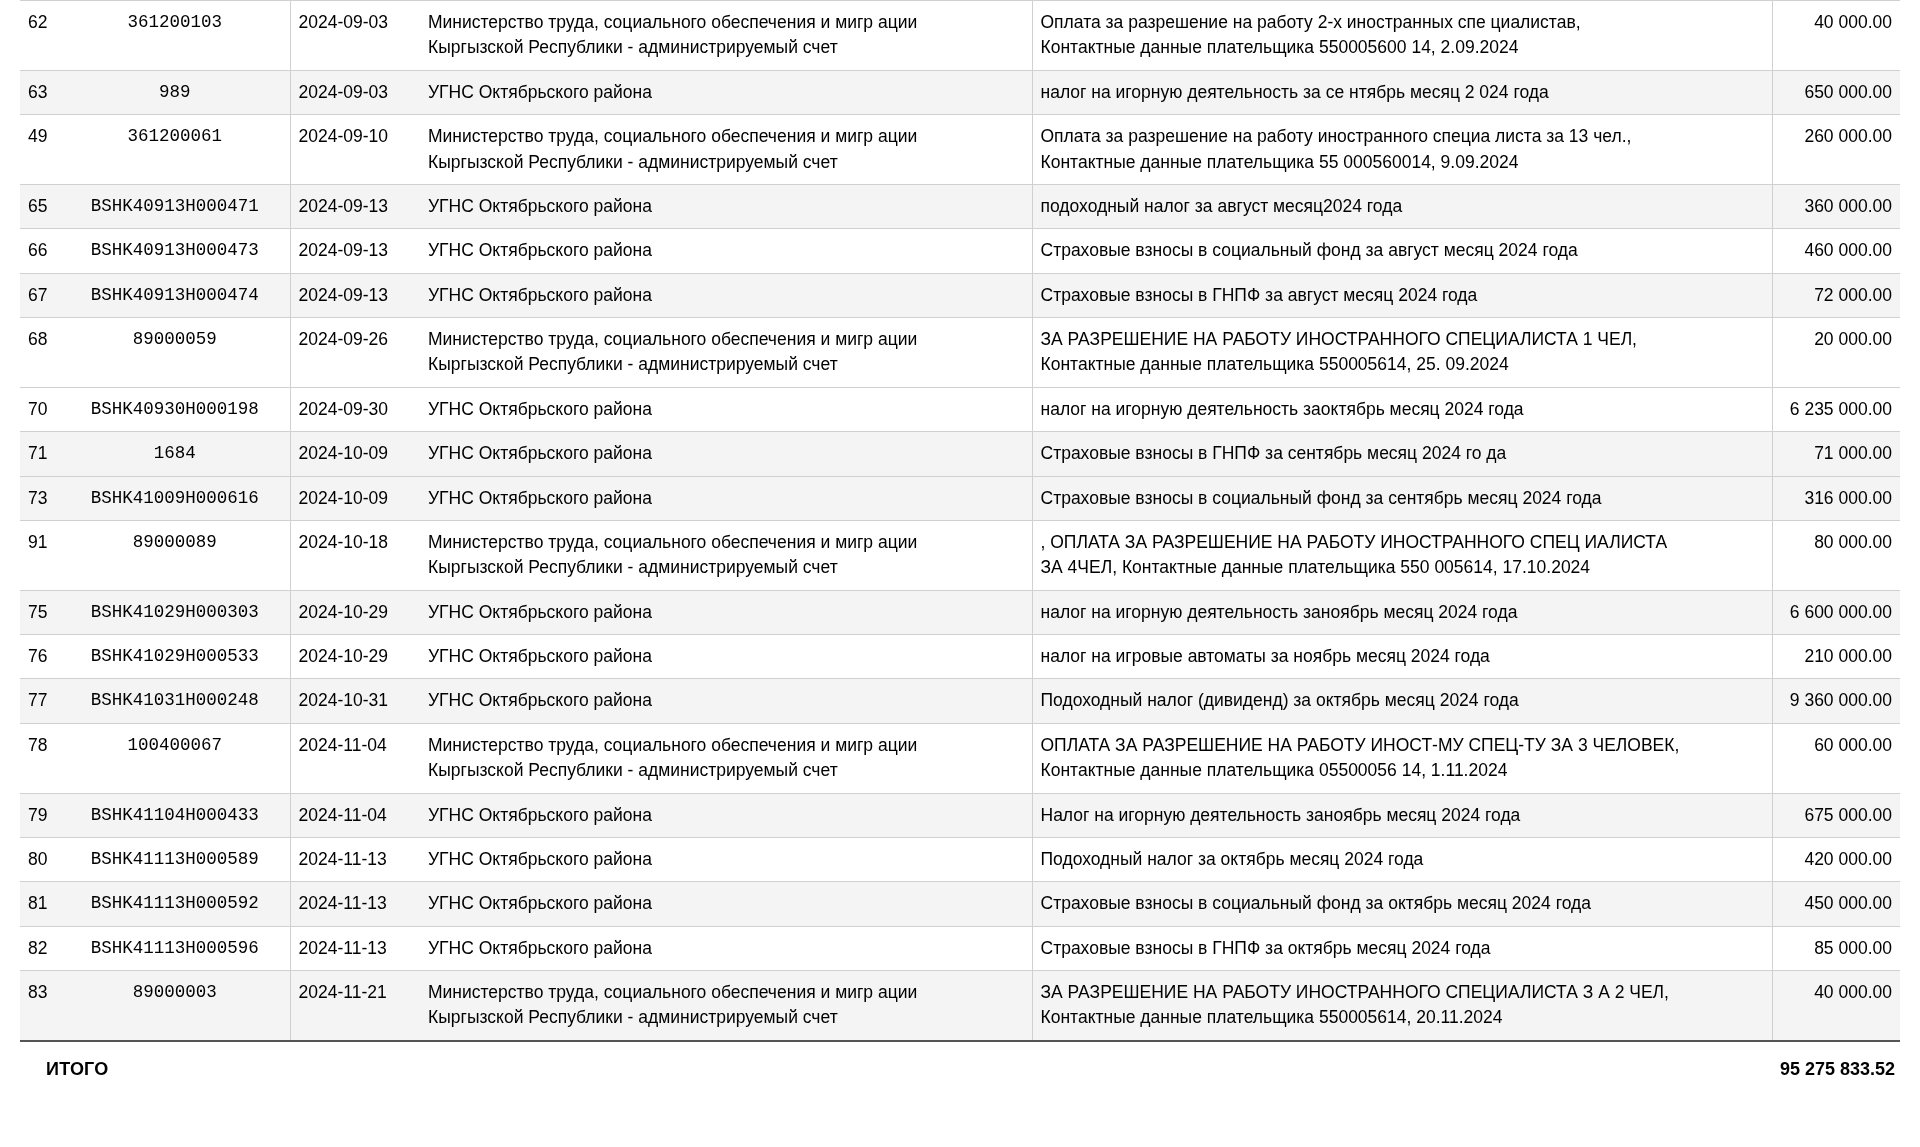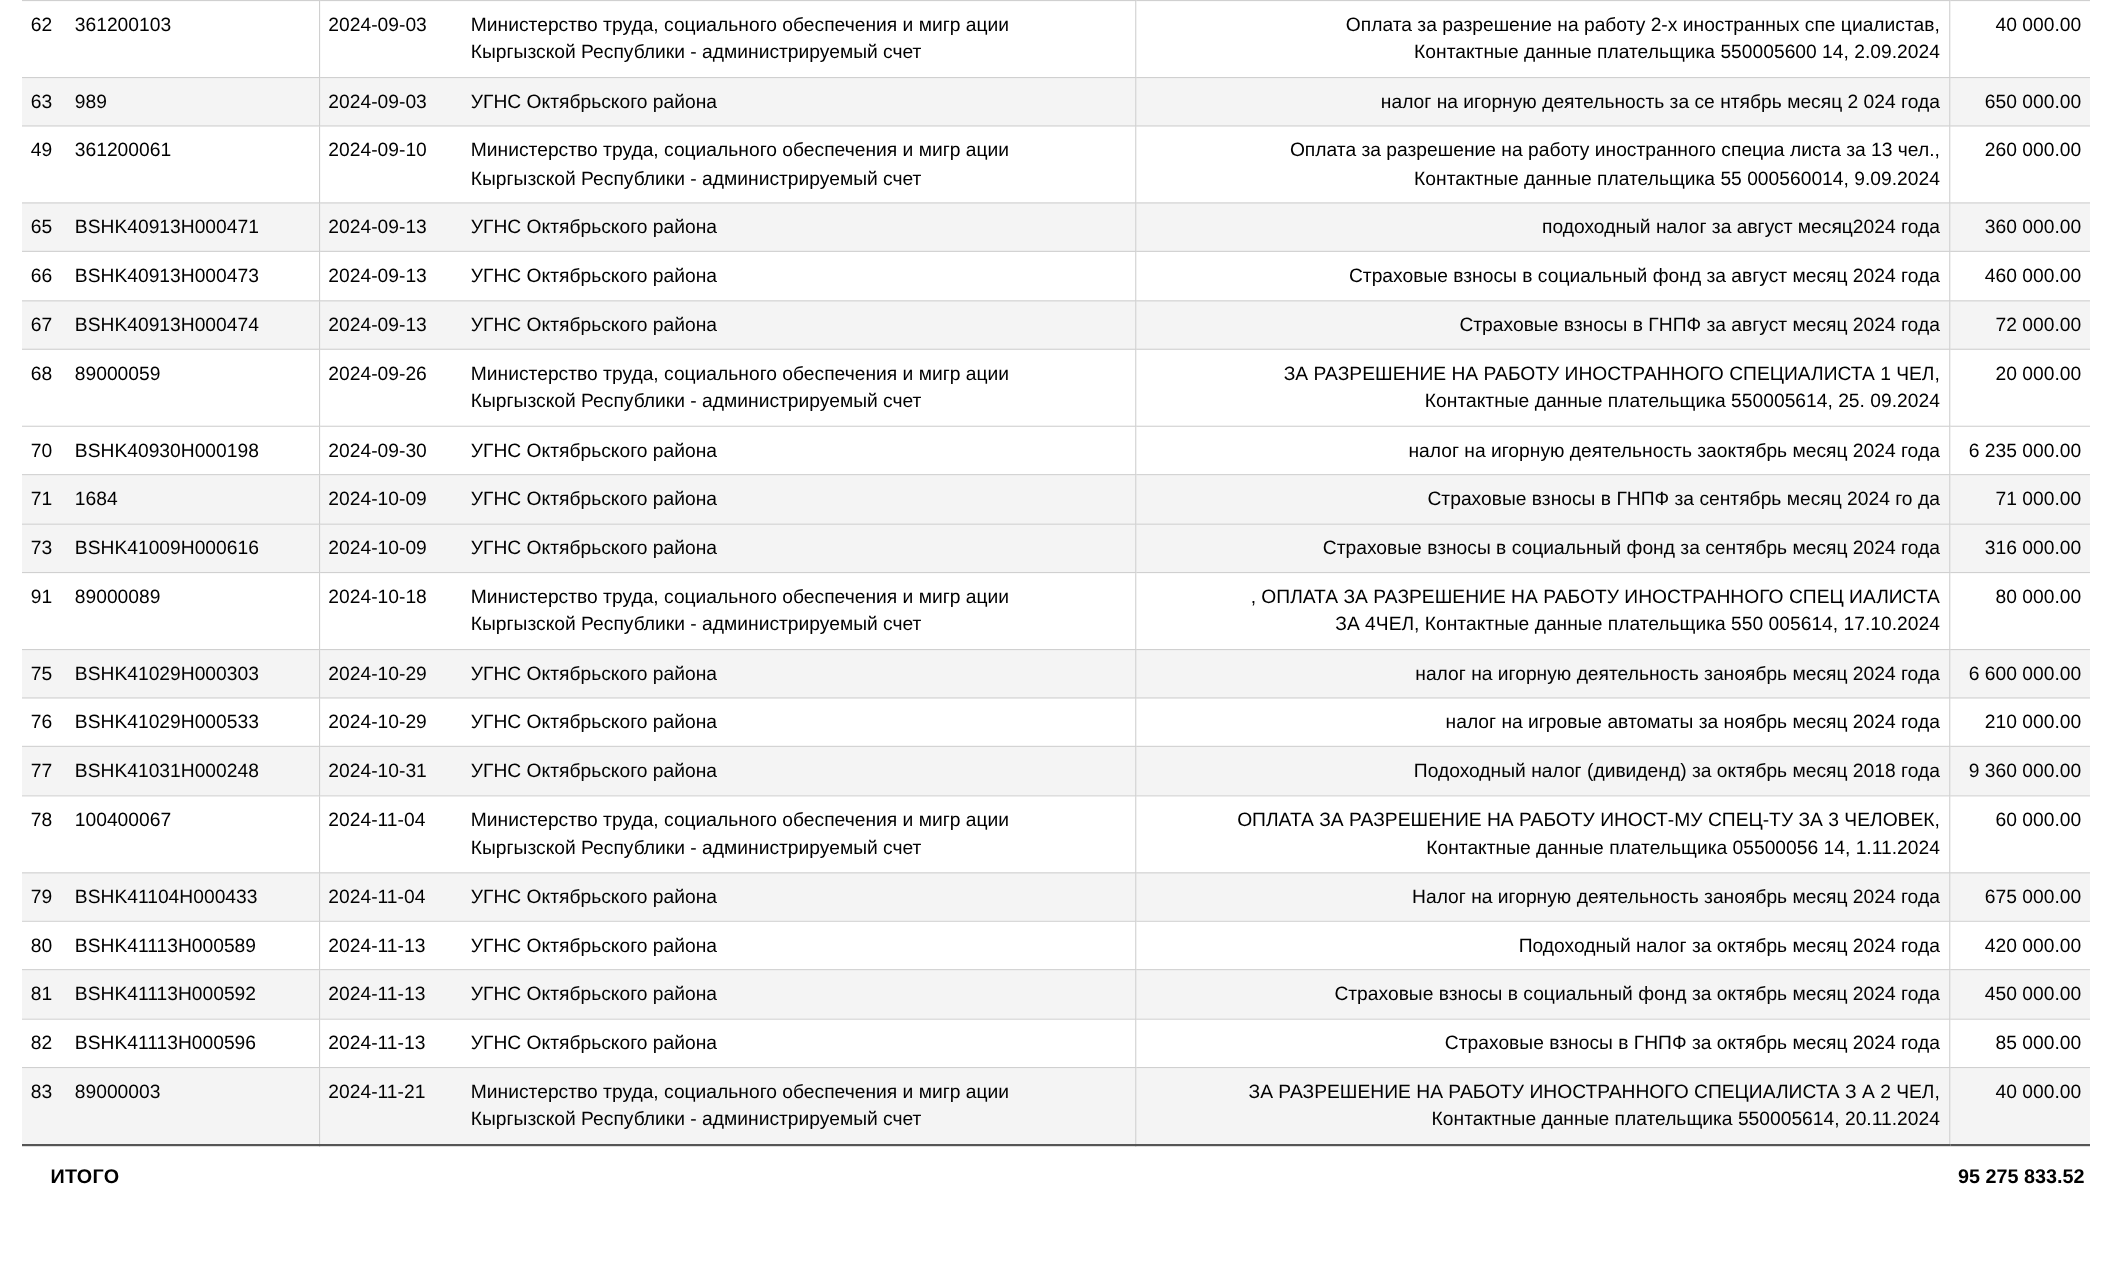--- a/index.html
+++ b/index.html
@@ -37,30 +37,30 @@
     background: #f4f4f4;
   }
   col.c-num   { width: 40px; }
   col.c-doc   { width: 230px; }
   col.c-date  { width: 130px; }
   col.c-org   { width: 612px; }
   col.c-purp  { width: 740px; }
   col.c-amt   { width: 128px; }
 
   td.num   { text-align: left; padding-left: 14px; }
-  td.doc   { text-align: left; }
+  td.doc   { text-align: center; font-family: Liberation Mono, monospace; }
   td.date  { text-align: left; white-space: nowrap; }
   td.org   { text-align: left; margin-left: 20px; }
   td.purp  { text-align: left; padding-left: 12px; }
   td.amt   { text-align: right; white-space: nowrap; padding-right: 14px; }
 
   
   td.doc  { border-right: 1px solid #d0d0d0; }
   td.org  { border-right: 1px solid #d0d0d0; }
-  td.purp { border-right: 1px solid #d0d0d0; text-align: right; }
+  td.purp { border-right: 1px solid #d0d0d0; }
 
   tr.total td {
     border-top: 2px solid #555555;
     border-bottom: none;
     background: #ffffff;
     font-weight: bold;
     font-size: 18px;
     padding-top: 14px;
     padding-bottom: 14px;
   }
@@ -357,21 +357,21 @@
           <td class="doc">
             <span class="line2">BSHK41031H000248</span>
           </td>
           <td class="date">
             <span class="line2">2024-10-31</span>
           </td>
           <td class="org">
             <span class="line2">УГНС Октябрьского района</span>
           </td>
           <td class="purp">
-            <span class="line2">Подоходный налог (дивиденд) за октябрь месяц 2018 года</span>
+            <span class="line2">Подоходный налог (дивиденд) за октябрь месяц 2024 года</span>
           </td>
           <td class="amt">
             <span class="line2">9 360 000.00</span>
           </td>
         </tr>
         <tr>
           <td class="num">
             <span class="line2">78</span>
           </td>
           <td class="doc">

